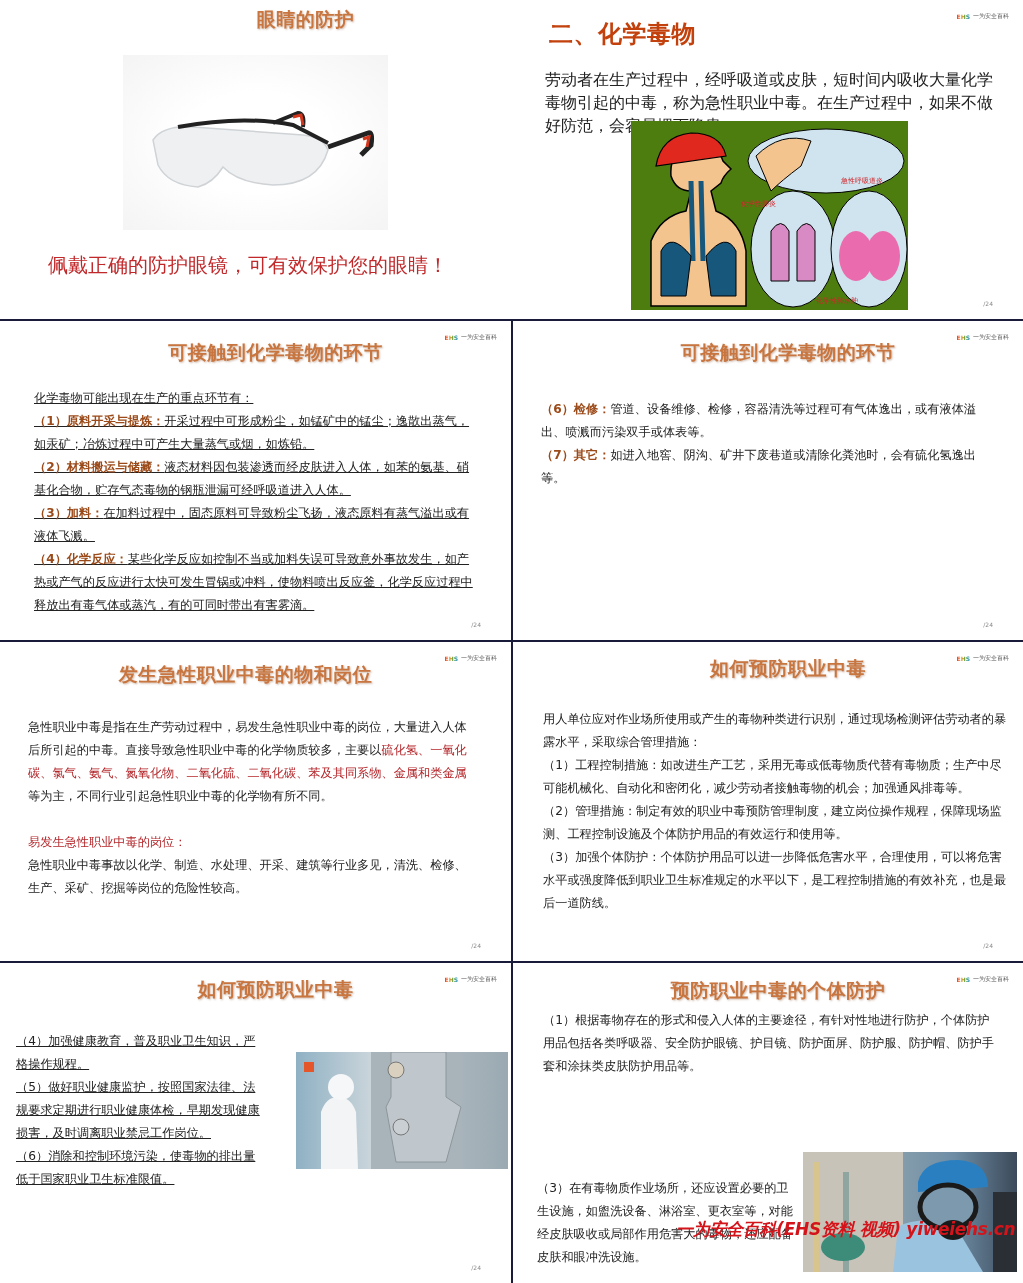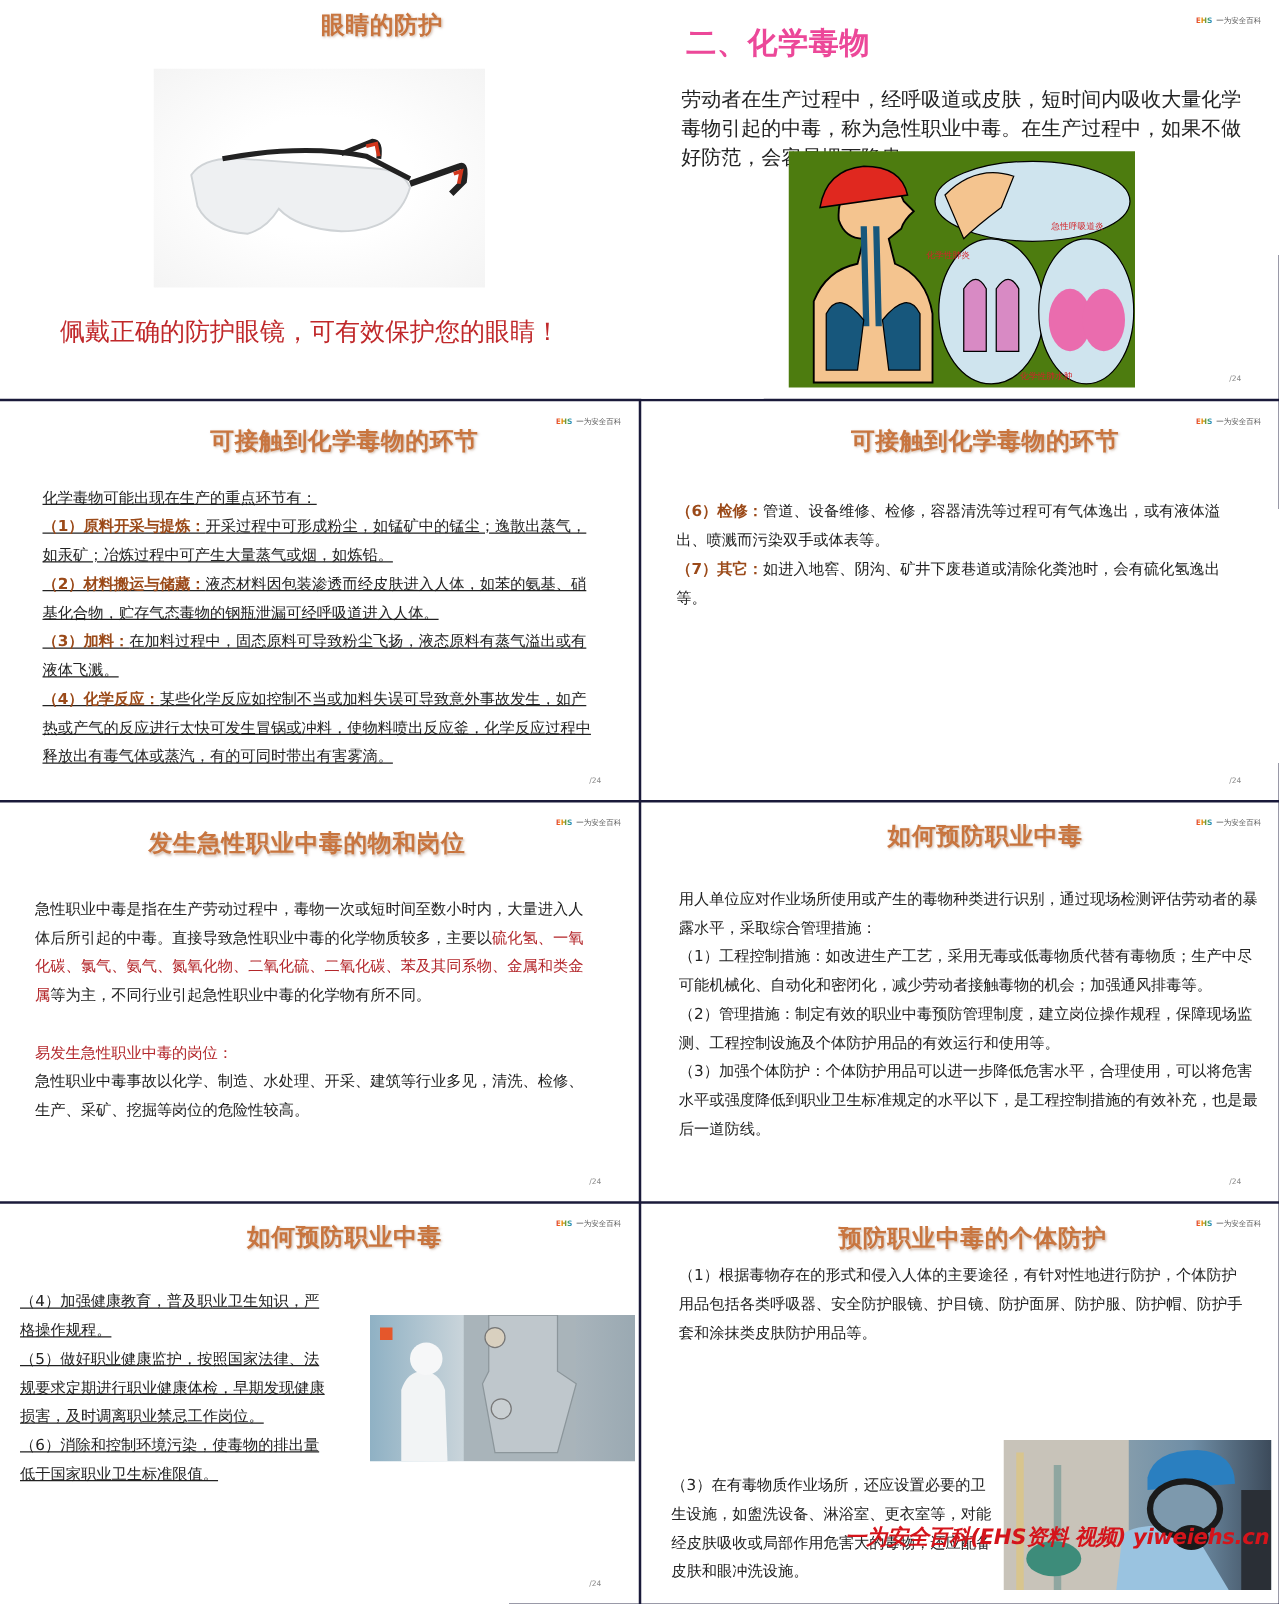--- a/index.html
+++ b/index.html
@@ -14,21 +14,21 @@
   .s5 { left: 0; top: 642px; width: 511px; height: 319px; }
   .s6 { left: 513px; top: 642px; width: 510px; height: 319px; }
   .s7 { left: 0; top: 963px; width: 511px; height: 320px; }
   .s8 { left: 513px; top: 963px; width: 510px; height: 320px; }
 
   .logo { position: absolute; right: 14px; top: 12px; font-size: 6px; color: #555; display: flex; align-items: center; gap: 3px; white-space: nowrap; }
   .logo .ehs { font-weight: bold; font-size: 6px; background: linear-gradient(90deg,#e53935,#fb8c00,#43a047,#1e88e5); -webkit-background-clip: text; color: transparent; }
   .pageno { position: absolute; right: 30px; bottom: 12px; font-size: 6px; color: #888; }
 
   .title { position: absolute; left: 0; right: 0; text-align: center; color: #c8753f; font-weight: bold; font-size: 19px; text-shadow: 1px 1px 2px rgba(120,60,20,0.35); letter-spacing: 0.5px; }
-  .title.big { text-align: left; left: 36px; font-size: 24px; color: #ec4899; text-shadow: none; }
+  .title.big { text-align: left; left: 36px; font-size: 24px; color: #c2410c; text-shadow: none; }
 
   .body { position: absolute; font-size: 12.2px; line-height: 23px; color: #222; }
   .hl { color: #9b4a19; font-weight: bold; }
   .red { color: #b3262a; }
 
   
   .goggles { position: absolute; left: 123px; top: 55px; width: 265px; height: 175px; background: radial-gradient(ellipse at center, #ffffff 40%, #f4f4f4 100%); }
   .caption-big { position: absolute; left: 48px; top: 252px; right: 20px; font-size: 20px; line-height: 27px; color: #c0282a; }
 
   
@@ -122,21 +122,21 @@
     <div class="pageno">/24</div>
   </div>
 
   <div class="slide s5">
     <div class="title" style="top:20px; left:-20px;">发生急性职业中毒的物和岗位</div>
     <div class="logo">
         <span class="ehs">EHS</span>
         <span>一为安全百科</span>
       </div>
     <div class="body" style="left:28px; top:74px; right:38px;">
-      <span>急性职业中毒是指在生产劳动过程中，毒物一次或短时间至数小时内，大量进入人体后所引起的中毒。直接导致急性职业中毒的化学物质较多，主要以</span><span class="red">硫化氢、一氧化碳、氯气、氨气、氮氧化物、二氧化硫、二氧化碳、苯及其同系物、金属和类金属</span><span>等为主，不同行业引起急性职业中毒的化学物有所不同。</span>
+      <span>急性职业中毒是指在生产劳动过程中，易发生急性职业中毒的岗位，大量进入人体后所引起的中毒。直接导致急性职业中毒的化学物质较多，主要以</span><span class="red">硫化氢、一氧化碳、氯气、氨气、氮氧化物、二氧化硫、二氧化碳、苯及其同系物、金属和类金属</span><span>等为主，不同行业引起急性职业中毒的化学物有所不同。</span>
     </div>
     <div class="body red" style="left:28px; top:189px; right:38px;">易发生急性职业中毒的岗位：</div>
     <div class="body" style="left:28px; top:212px; right:38px;">急性职业中毒事故以化学、制造、水处理、开采、建筑等行业多见，清洗、检修、生产、采矿、挖掘等岗位的危险性较高。</div>
     <div class="pageno">/24</div>
   </div>
 
   <div class="slide s6">
     <div class="title" style="top:14px; left:40px;">如何预防职业中毒</div>
     <div class="logo">
         <span class="ehs">EHS</span>

